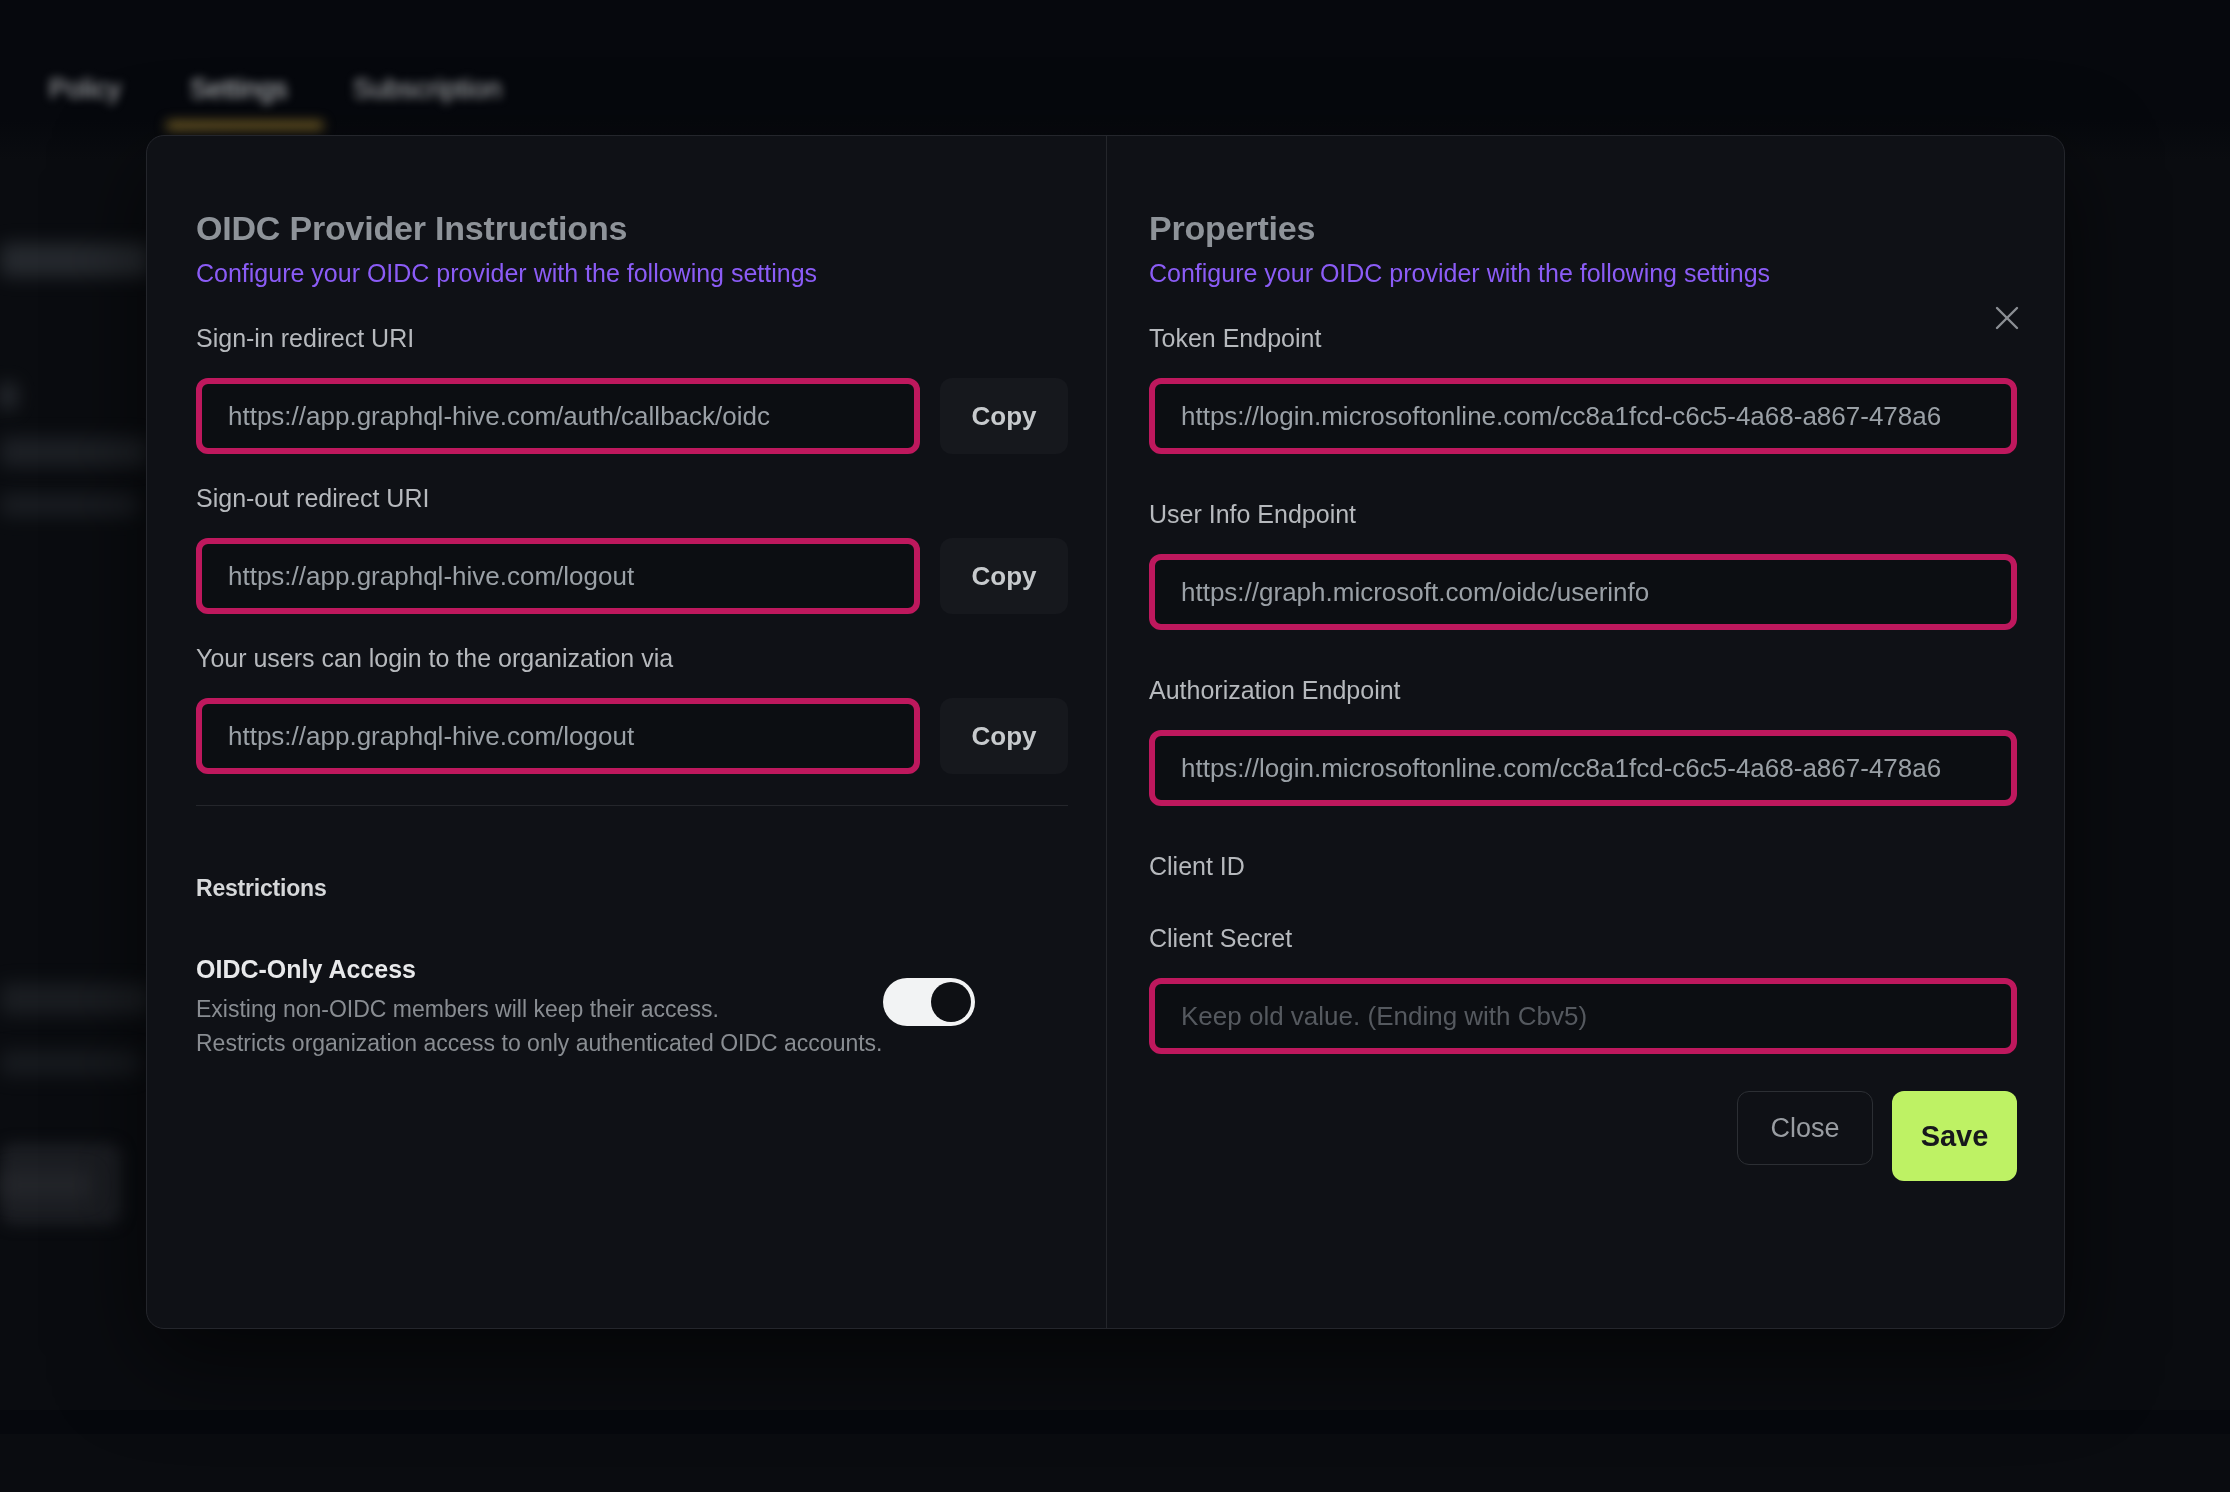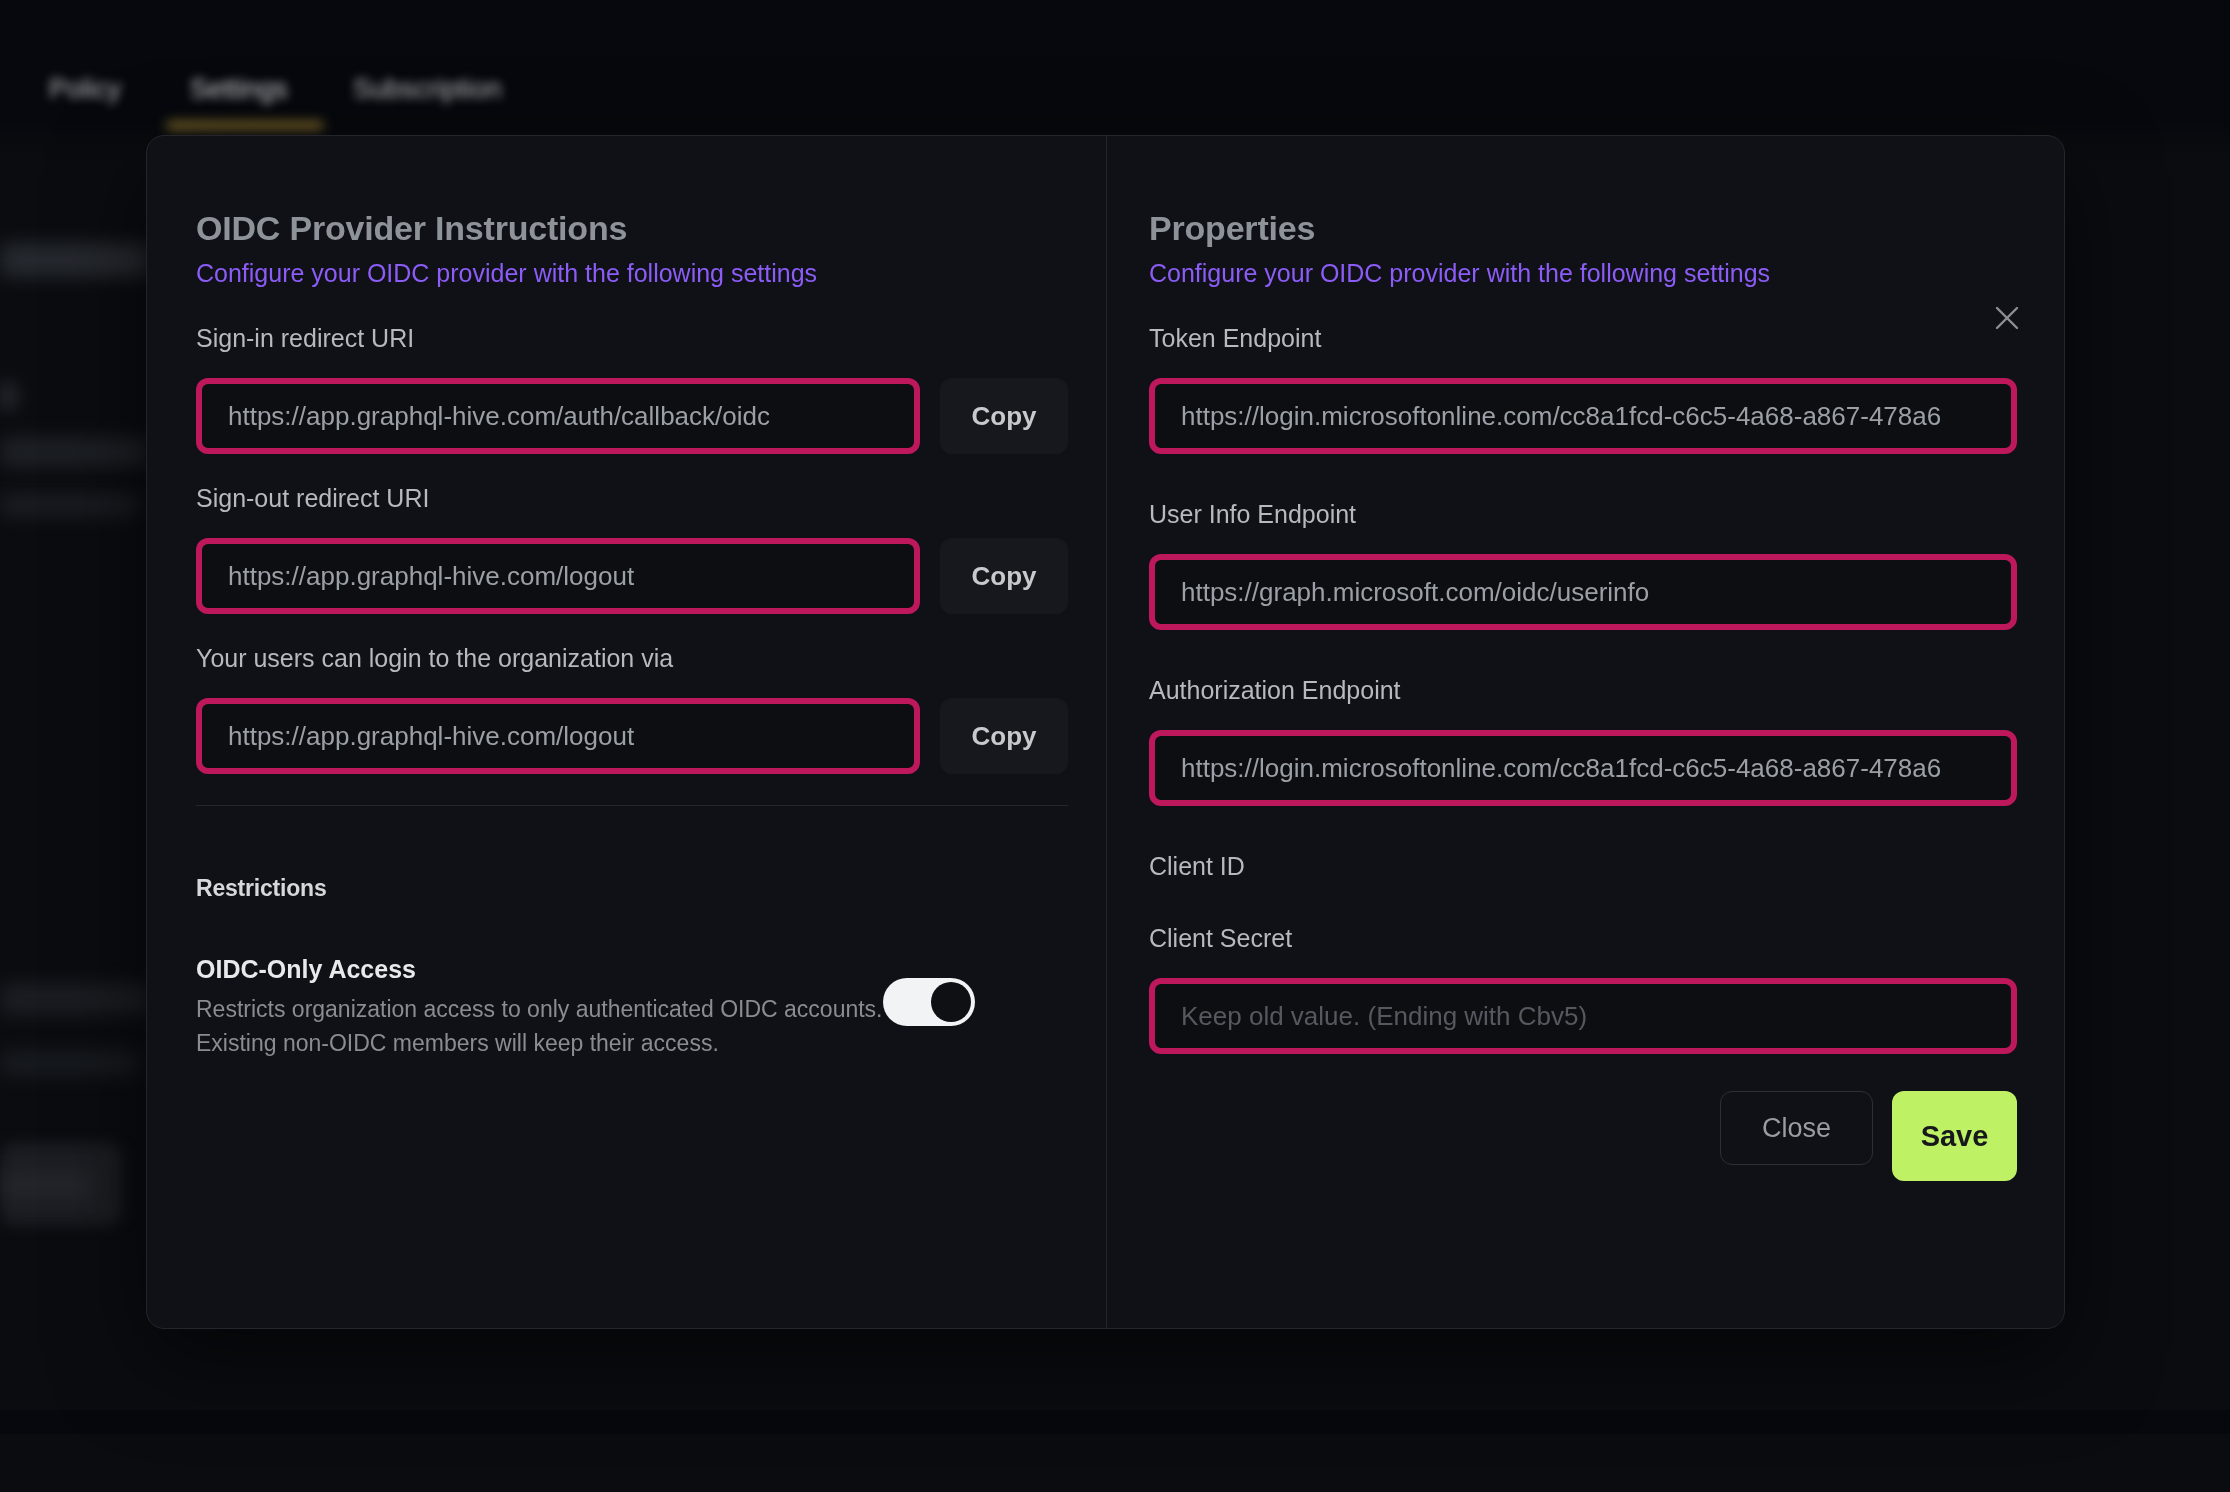--- a/index.html
+++ b/index.html
@@ -42,21 +42,21 @@
 
   .hdivider { margin-top:31px; height:1px; width:100%; background:#24262b; border:none; }
   .restrictions-heading { margin-top:62px; font-size:23px; line-height:40px; font-weight:700; color:#d6d8da; letter-spacing:-0.2px; }
   .restriction-row { margin-top:46px; display:flex; justify-content:flex-start; align-items:flex-start; }
   .toggle-label { font-size:25px; line-height:30px; font-weight:700; color:#e8e9eb; }
   .toggle-desc { margin-top:8px; font-size:23px; line-height:34px; color:#898d92; }
   .switch { position:relative; margin-top:24px; width:92px; height:48px; border-radius:24px; background:#f2f3f4; cursor:pointer; flex:0 0 auto; }
   .switch .thumb { position:absolute; top:4px; right:4px; width:40px; height:40px; border-radius:50%; background:#0e1014; }
 
   .actions { margin-top:37px; display:flex; justify-content:flex-end; gap:19px; }
-  .btn-close { width:153px; height:74px; background:transparent; border:1px solid #2c2f34; border-radius:12px;
+  .btn-close { width:136px; height:74px; background:transparent; border:1px solid #2c2f34; border-radius:12px;
                font-family:"Liberation Sans",sans-serif; font-size:27px; font-weight:500; color:#999da2; cursor:pointer; }
   .btn-save  { width:125px; height:90px; background:#bef264; border:none; border-radius:12px;
                font-family:"Liberation Sans",sans-serif; font-size:29px; font-weight:600; color:#17181c; cursor:pointer; }
 </style>
 </head>
 <body>
 
 <div class="page">
 
   <span class="bg-tab dim" style="left:49px;">Policy</span>
@@ -108,22 +108,22 @@
       </div>
 
       <hr class="hdivider">
 
       <h3 class="restrictions-heading">Restrictions</h3>
 
       <div class="restriction-row">
         <div>
           <div class="toggle-label">OIDC-Only Access</div>
           <div class="toggle-desc">
+            <div>Existing non-OIDC members will keep their access.</div>
             <div>Restricts organization access to only authenticated OIDC accounts.</div>
-            <div>Existing non-OIDC members will keep their access.</div>
           </div>
         </div>
         <div class="switch" role="switch" aria-checked="true">
           <div class="thumb"></div>
         </div>
       </div>
     </div>
 
     <div class="col col-right">
       <h2 class="modal-title">Properties</h2>

